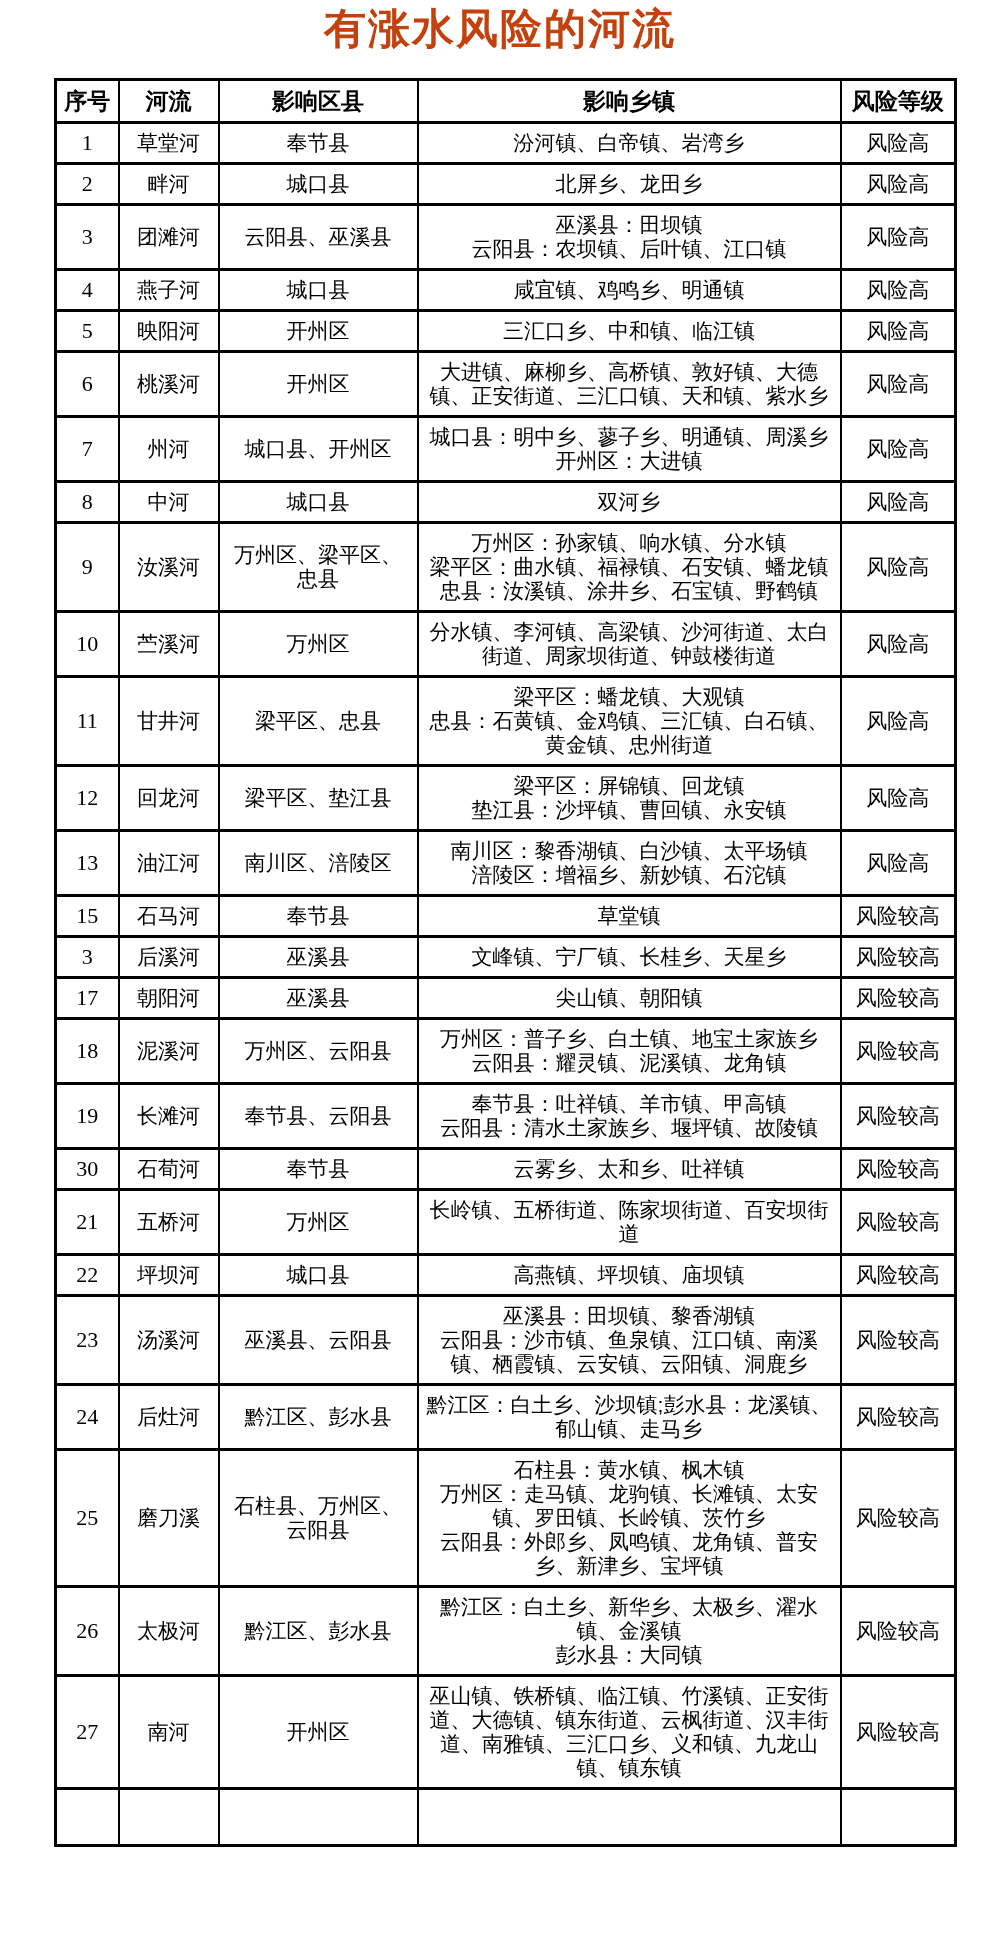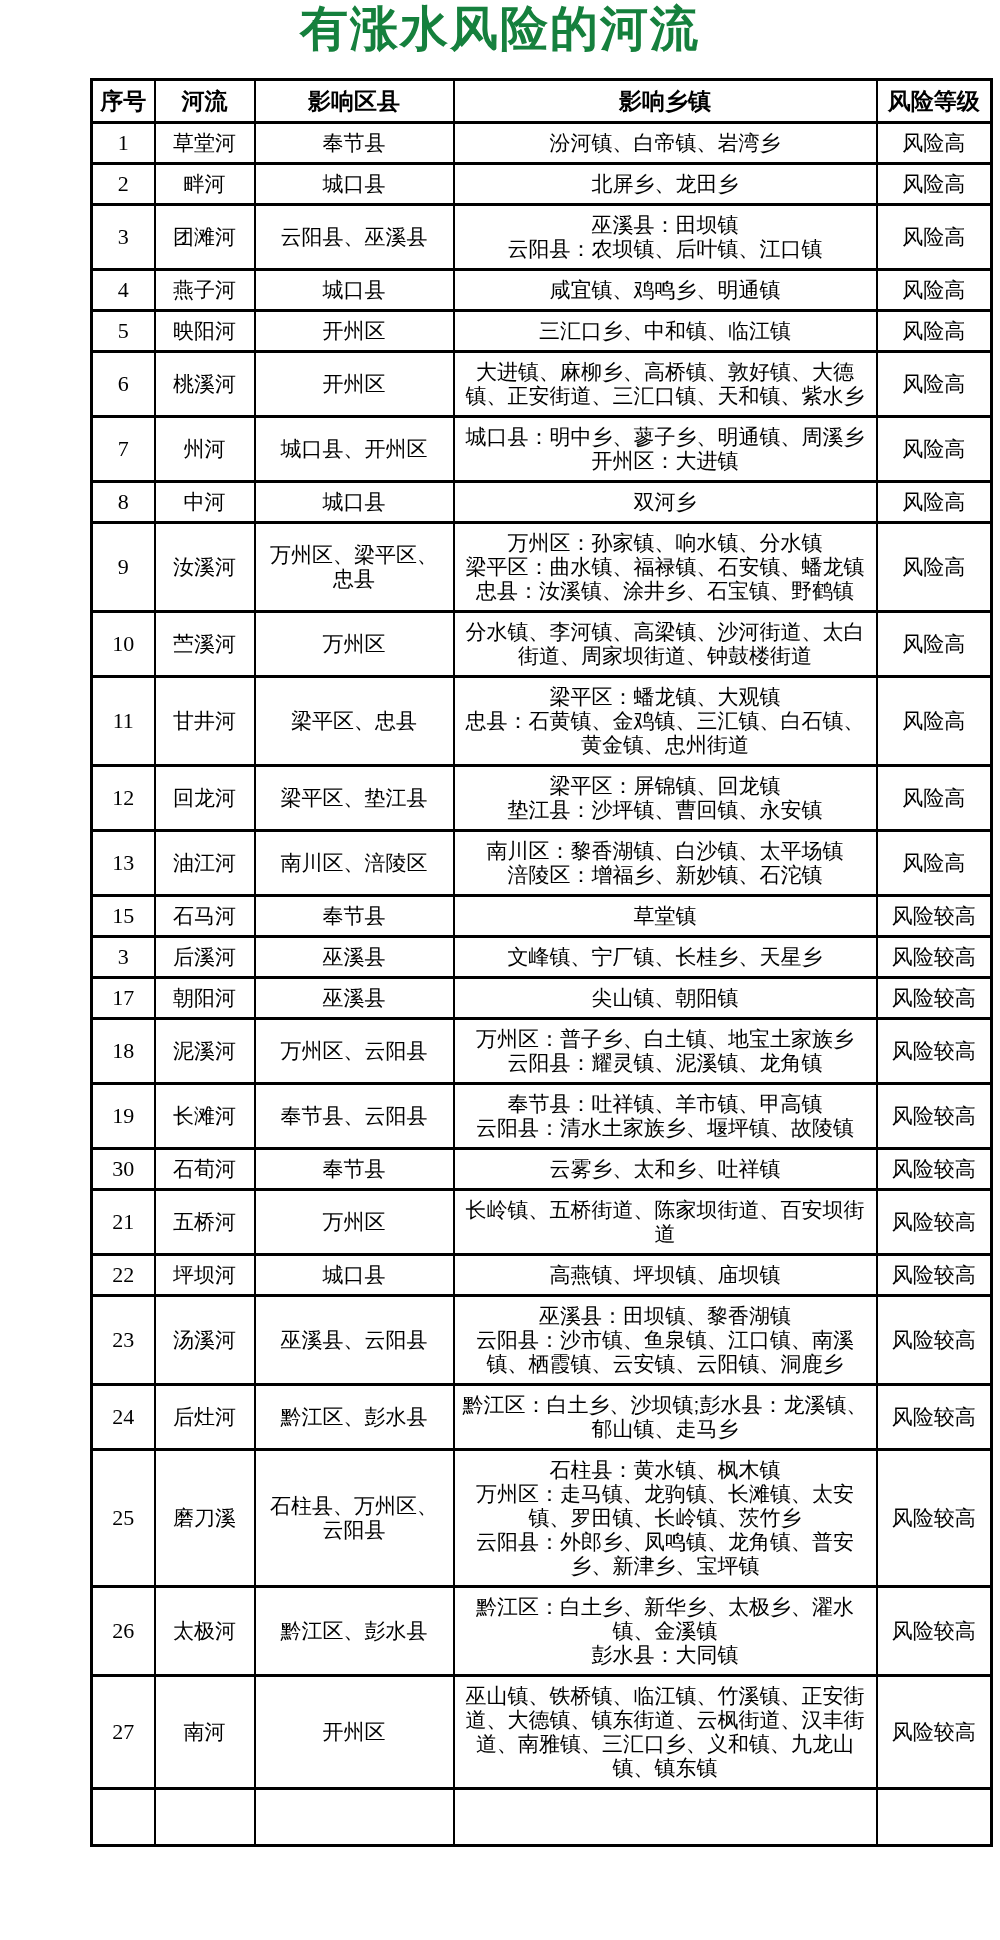--- a/index.html
+++ b/index.html
@@ -10,30 +10,30 @@
   body {
     width: 1000px;
     height: 1940px;
     overflow: hidden;
     font-family: "Liberation Sans", sans-serif;
     color: #000000;
   }
   .page-title {
     margin: 4px 0 24px 0;
     text-align: center;
-    font-size: 48px;
+    font-size: 42px;
     line-height: 50px;
     font-weight: 900;
     letter-spacing: 2px;
-    color: #15803d;
+    color: #c2410c;
   }
   table.risk-table {
     border-collapse: collapse;
     table-layout: fixed;
-    margin-left: 90px;
+    margin-left: 54px;
     width: 900px;
     border: 3px solid #000000;
   }
   .risk-table th, .risk-table td {
     border: 2px solid #000000;
     border-top-width: 3px;
     border-bottom-width: 3px;
     vertical-align: middle;
     text-align: center;
     overflow: hidden;

